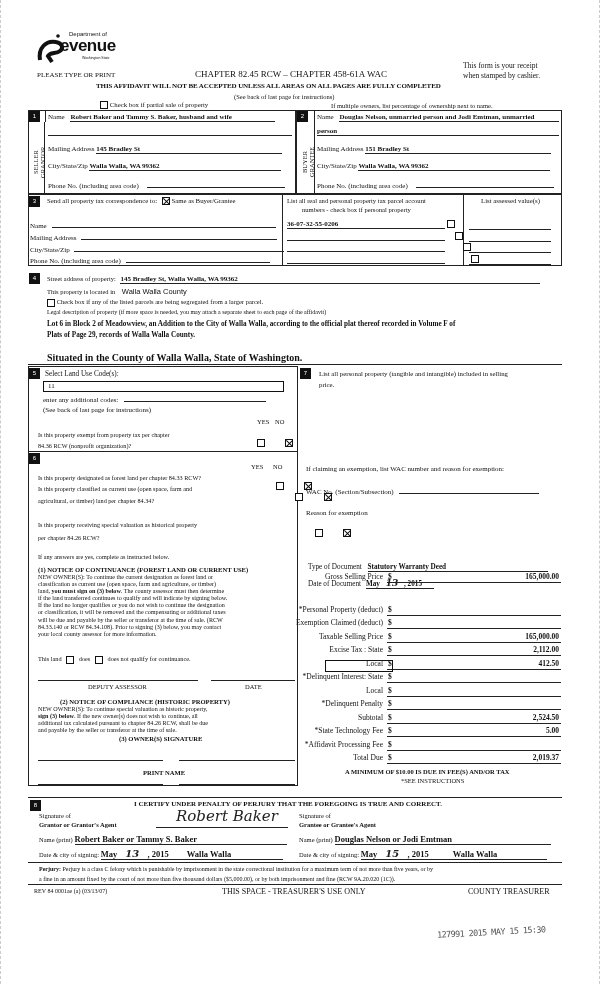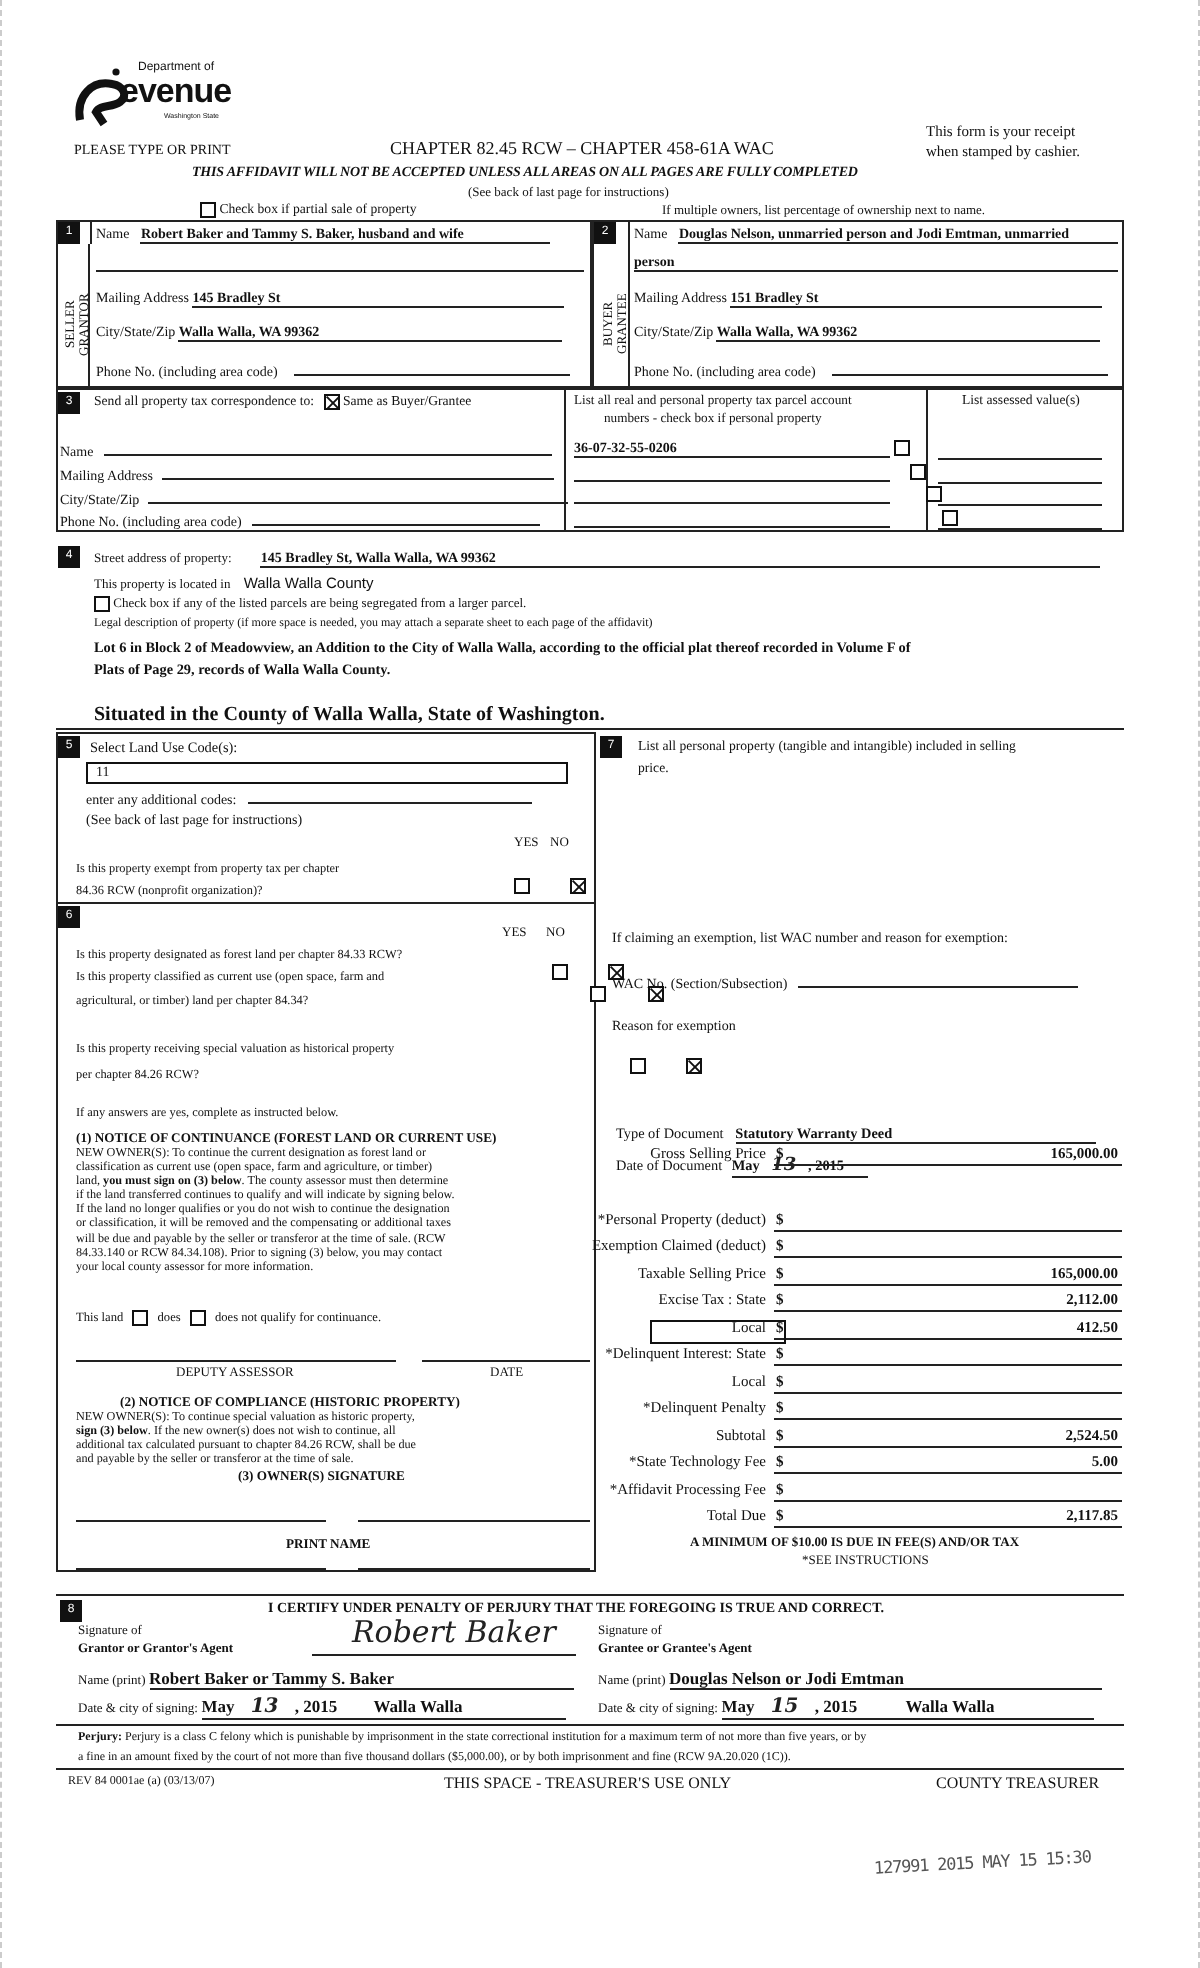--- a/index.html
+++ b/index.html
@@ -39,21 +39,21 @@
       <path d="M4 26 C2 14 10 6 20 8 C26 9 28 14 24 17 C20 20 14 18 12 22 L16 28" fill="none" stroke="#111" stroke-width="4"></path>
     </svg>
     <div class="logo-text" style="position:absolute;left:33px;top:1px;font-size:6px;">Department of</div>
     <div class="logo-text" style="position:absolute;left:24px;top:7px;font-size:17px;line-height:17px;font-weight:bold;letter-spacing:-0.5px;">evenue</div>
     <div class="logo-text" style="position:absolute;left:46px;top:26px;font-size:3.5px;">Washington State</div>
   </div>
   <div class="row" style="left:36px;top:71px;font-size:7px;">PLEASE TYPE OR PRINT</div>
   <div class="row" style="left:194px;top:69px;font-size:9px;">CHAPTER 82.45 RCW – CHAPTER 458-61A WAC</div>
   <div class="row" style="left:462px;top:61px;font-size:7.5px;">This form is your receipt</div>
   <div class="row" style="left:462px;top:71px;font-size:7.5px;">when stamped by cashier.</div>
-  <div class="row b" style="left:95px;top:82px;font-size:7px;letter-spacing:-0.1px;font-style:italic;">THIS AFFIDAVIT WILL NOT BE ACCEPTED UNLESS ALL AREAS ON ALL PAGES ARE FULLY COMPLETED</div>
+  <div class="row b" style="left:95px;top:82px;font-size:7px;letter-spacing:-0.1px;">THIS AFFIDAVIT WILL NOT BE ACCEPTED UNLESS ALL AREAS ON ALL PAGES ARE FULLY COMPLETED</div>
   <div class="row" style="left:233px;top:93px;font-size:6.5px;">(See back of last page for instructions)</div>
   <div class="row" style="left:99px;top:101px;font-size:6.8px;">
     <span class="cb"></span>
     <span>Check box if partial sale of property</span>
   </div>
   <div class="row" style="left:330px;top:102px;font-size:6.5px;">If multiple owners, list percentage of ownership next to name.</div>
 
   
   <div class="box" style="left:27px;top:110px;width:268px;height:84px;"></div>
   <div class="secnum" style="left:28px;top:111px;">1</div>
@@ -137,21 +137,21 @@
   <div class="row" style="left:286px;top:197px;font-size:6.6px;">List all real and personal property tax parcel account</div>
   <div class="row" style="left:301px;top:206px;font-size:6.6px;">numbers - check box if personal property</div>
   <div class="row" style="left:480px;top:197px;font-size:6.8px;">List assessed value(s)</div>
 
   <div id="parcel-rows"><div class="row b" style="left: 286px; top: 220px; width: 158px; height: 9px; border-bottom: 1px solid rgb(34, 34, 34); font-size: 7px;">36-07-32-55-0206</div><span class="cb abs" style="left: 446px; top: 220px;"></span><div class="row" style="left: 468px; top: 220px; width: 82px; height: 10px; border-bottom: 1px solid rgb(34, 34, 34); font-size: 7px;"></div><div class="row b" style="left: 286px; top: 232px; width: 158px; height: 9px; border-bottom: 1px solid rgb(34, 34, 34); font-size: 7px;"></div><span class="cb abs" style="left: 446px; top: 232px;"></span><div class="row" style="left: 468px; top: 232px; width: 82px; height: 10px; border-bottom: 1px solid rgb(34, 34, 34); font-size: 7px;"></div><div class="row b" style="left: 286px; top: 243px; width: 158px; height: 9px; border-bottom: 1px solid rgb(34, 34, 34); font-size: 7px;"></div><span class="cb abs" style="left: 446px; top: 243px;"></span><div class="row" style="left: 468px; top: 243px; width: 82px; height: 10px; border-bottom: 1px solid rgb(34, 34, 34); font-size: 7px;"></div><div class="row b" style="left: 286px; top: 255px; width: 158px; height: 9px; border-bottom: 1px solid rgb(34, 34, 34); font-size: 7px;"></div><span class="cb abs" style="left: 446px; top: 255px;"></span><div class="row" style="left: 468px; top: 255px; width: 82px; height: 10px; border-bottom: 1px solid rgb(34, 34, 34); font-size: 7px;"></div></div>
 
   
   <div class="secnum" style="left:28px;top:273px;">4</div>
   <div class="row" style="left:46px;top:275px;font-size:6.5px;">
     <span>Street address of property:</span>
-    <span class="fv" style="display:inline-block;width:420px;border-bottom:1px solid #222;margin-left:13px;">145 Bradley St, Walla Walla, WA  99362</span>
+    <span class="fv" style="display:inline-block;width:420px;border-bottom:1px solid #222;margin-left:3px;">145 Bradley St, Walla Walla, WA  99362</span>
   </div>
   <div class="row" style="left:46px;top:287px;font-size:6.5px;">
     <span>This property is located in</span>
     <span style="font-family:'Liberation Sans',sans-serif;font-size:7.5px;margin-left:5px;">Walla Walla County</span>
   </div>
   <div class="row" style="left:46px;top:298px;font-size:6.5px;">
     <span class="cb"></span>
     <span>Check box if any of the listed parcels are being segregated from a larger parcel.</span>
   </div>
   <div class="row" style="left:46px;top:309px;font-size:6px;">Legal description of property (if more space is needed, you may attach a separate sheet to each page of the affidavit)</div>
@@ -328,21 +328,21 @@
       <div class="amt-row" style="top: 739.5px;">
         <span class="amt-label">*Affidavit Processing Fee</span>
         <span class="amt-dollar">$</span>
         <span class="amt-line"></span>
         <span class="amt-val"></span>
       </div>
       <div class="amt-row" style="top: 753px;">
         <span class="amt-label">Total Due</span>
         <span class="amt-dollar">$</span>
         <span class="amt-line"></span>
-        <span class="amt-val">2,117.85</span>
+        <span class="amt-val">2,019.37</span>
       </div>
     </div>
   <div class="abs" style="left:324px;top:660px;width:68px;height:12px;border:1px solid #111;"></div>
 
   <div class="row b" style="left:344px;top:768px;font-size:6.5px;">A MINIMUM OF $10.00 IS DUE IN FEE(S) AND/OR TAX</div>
   <div class="row" style="left:400px;top:777px;font-size:6.5px;">*SEE INSTRUCTIONS</div>
 
   
   <div class="abs" style="left:27px;top:797px;width:534px;border-top:1.5px solid #222;"></div>
   <div class="secnum" style="left:29px;top:800px;">8</div>

